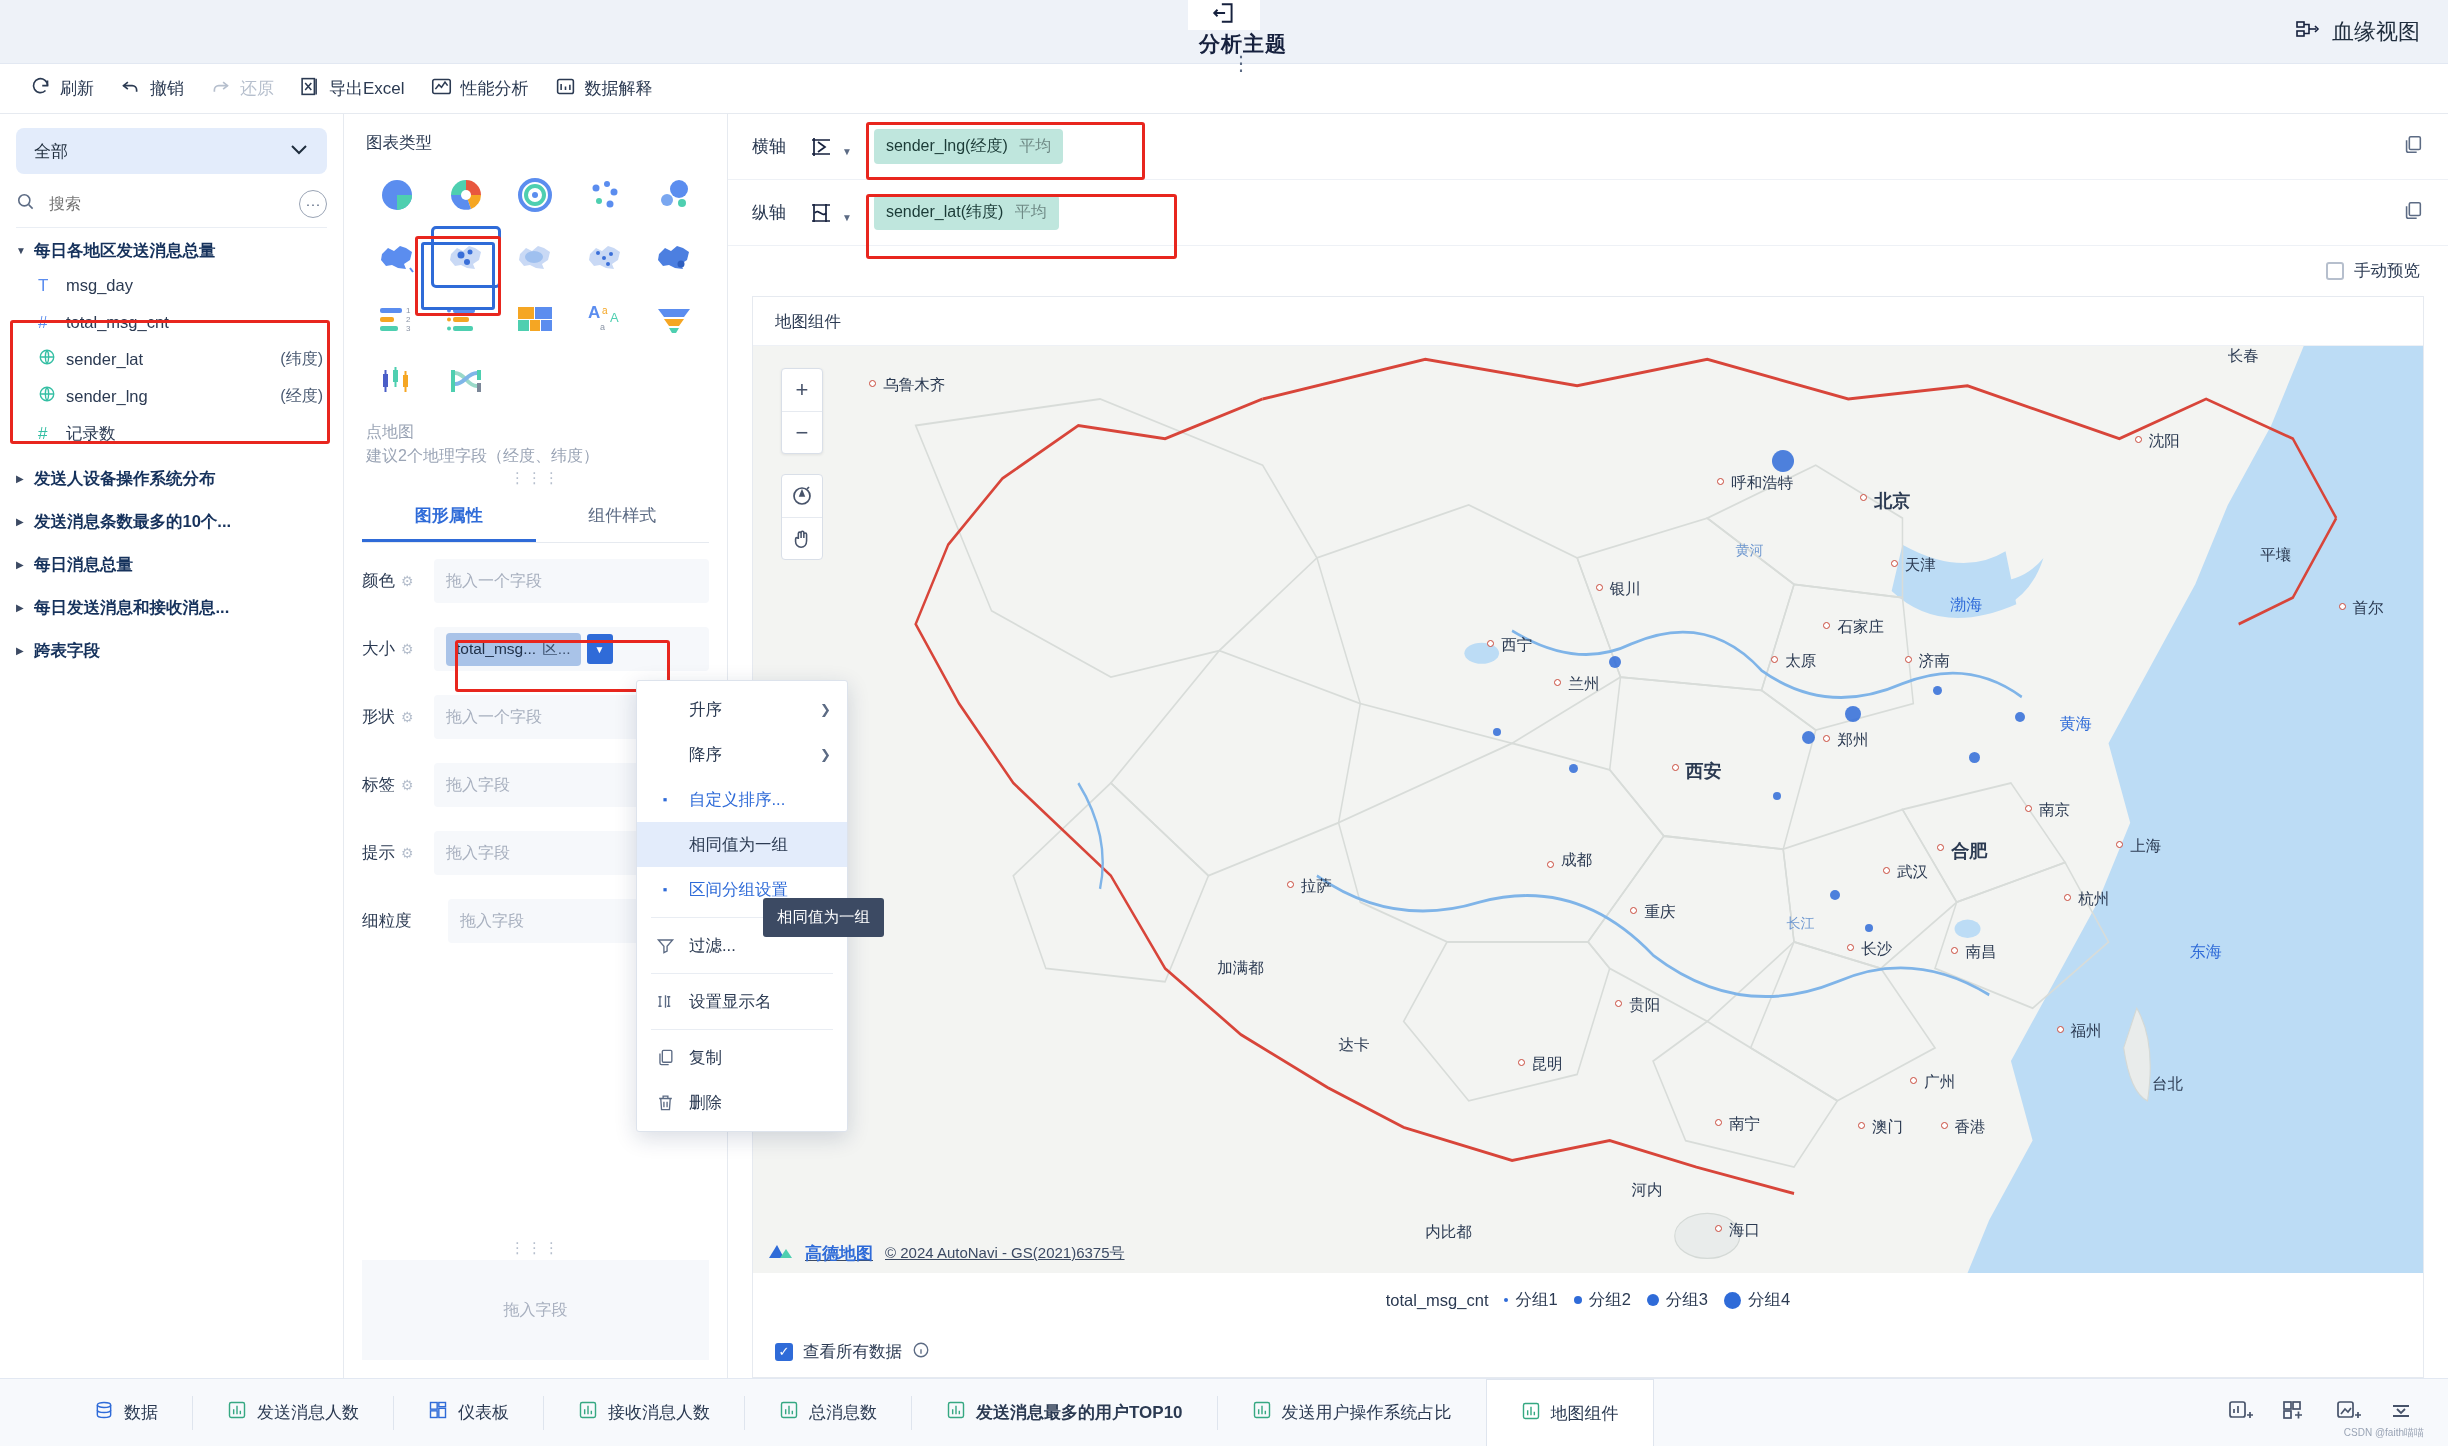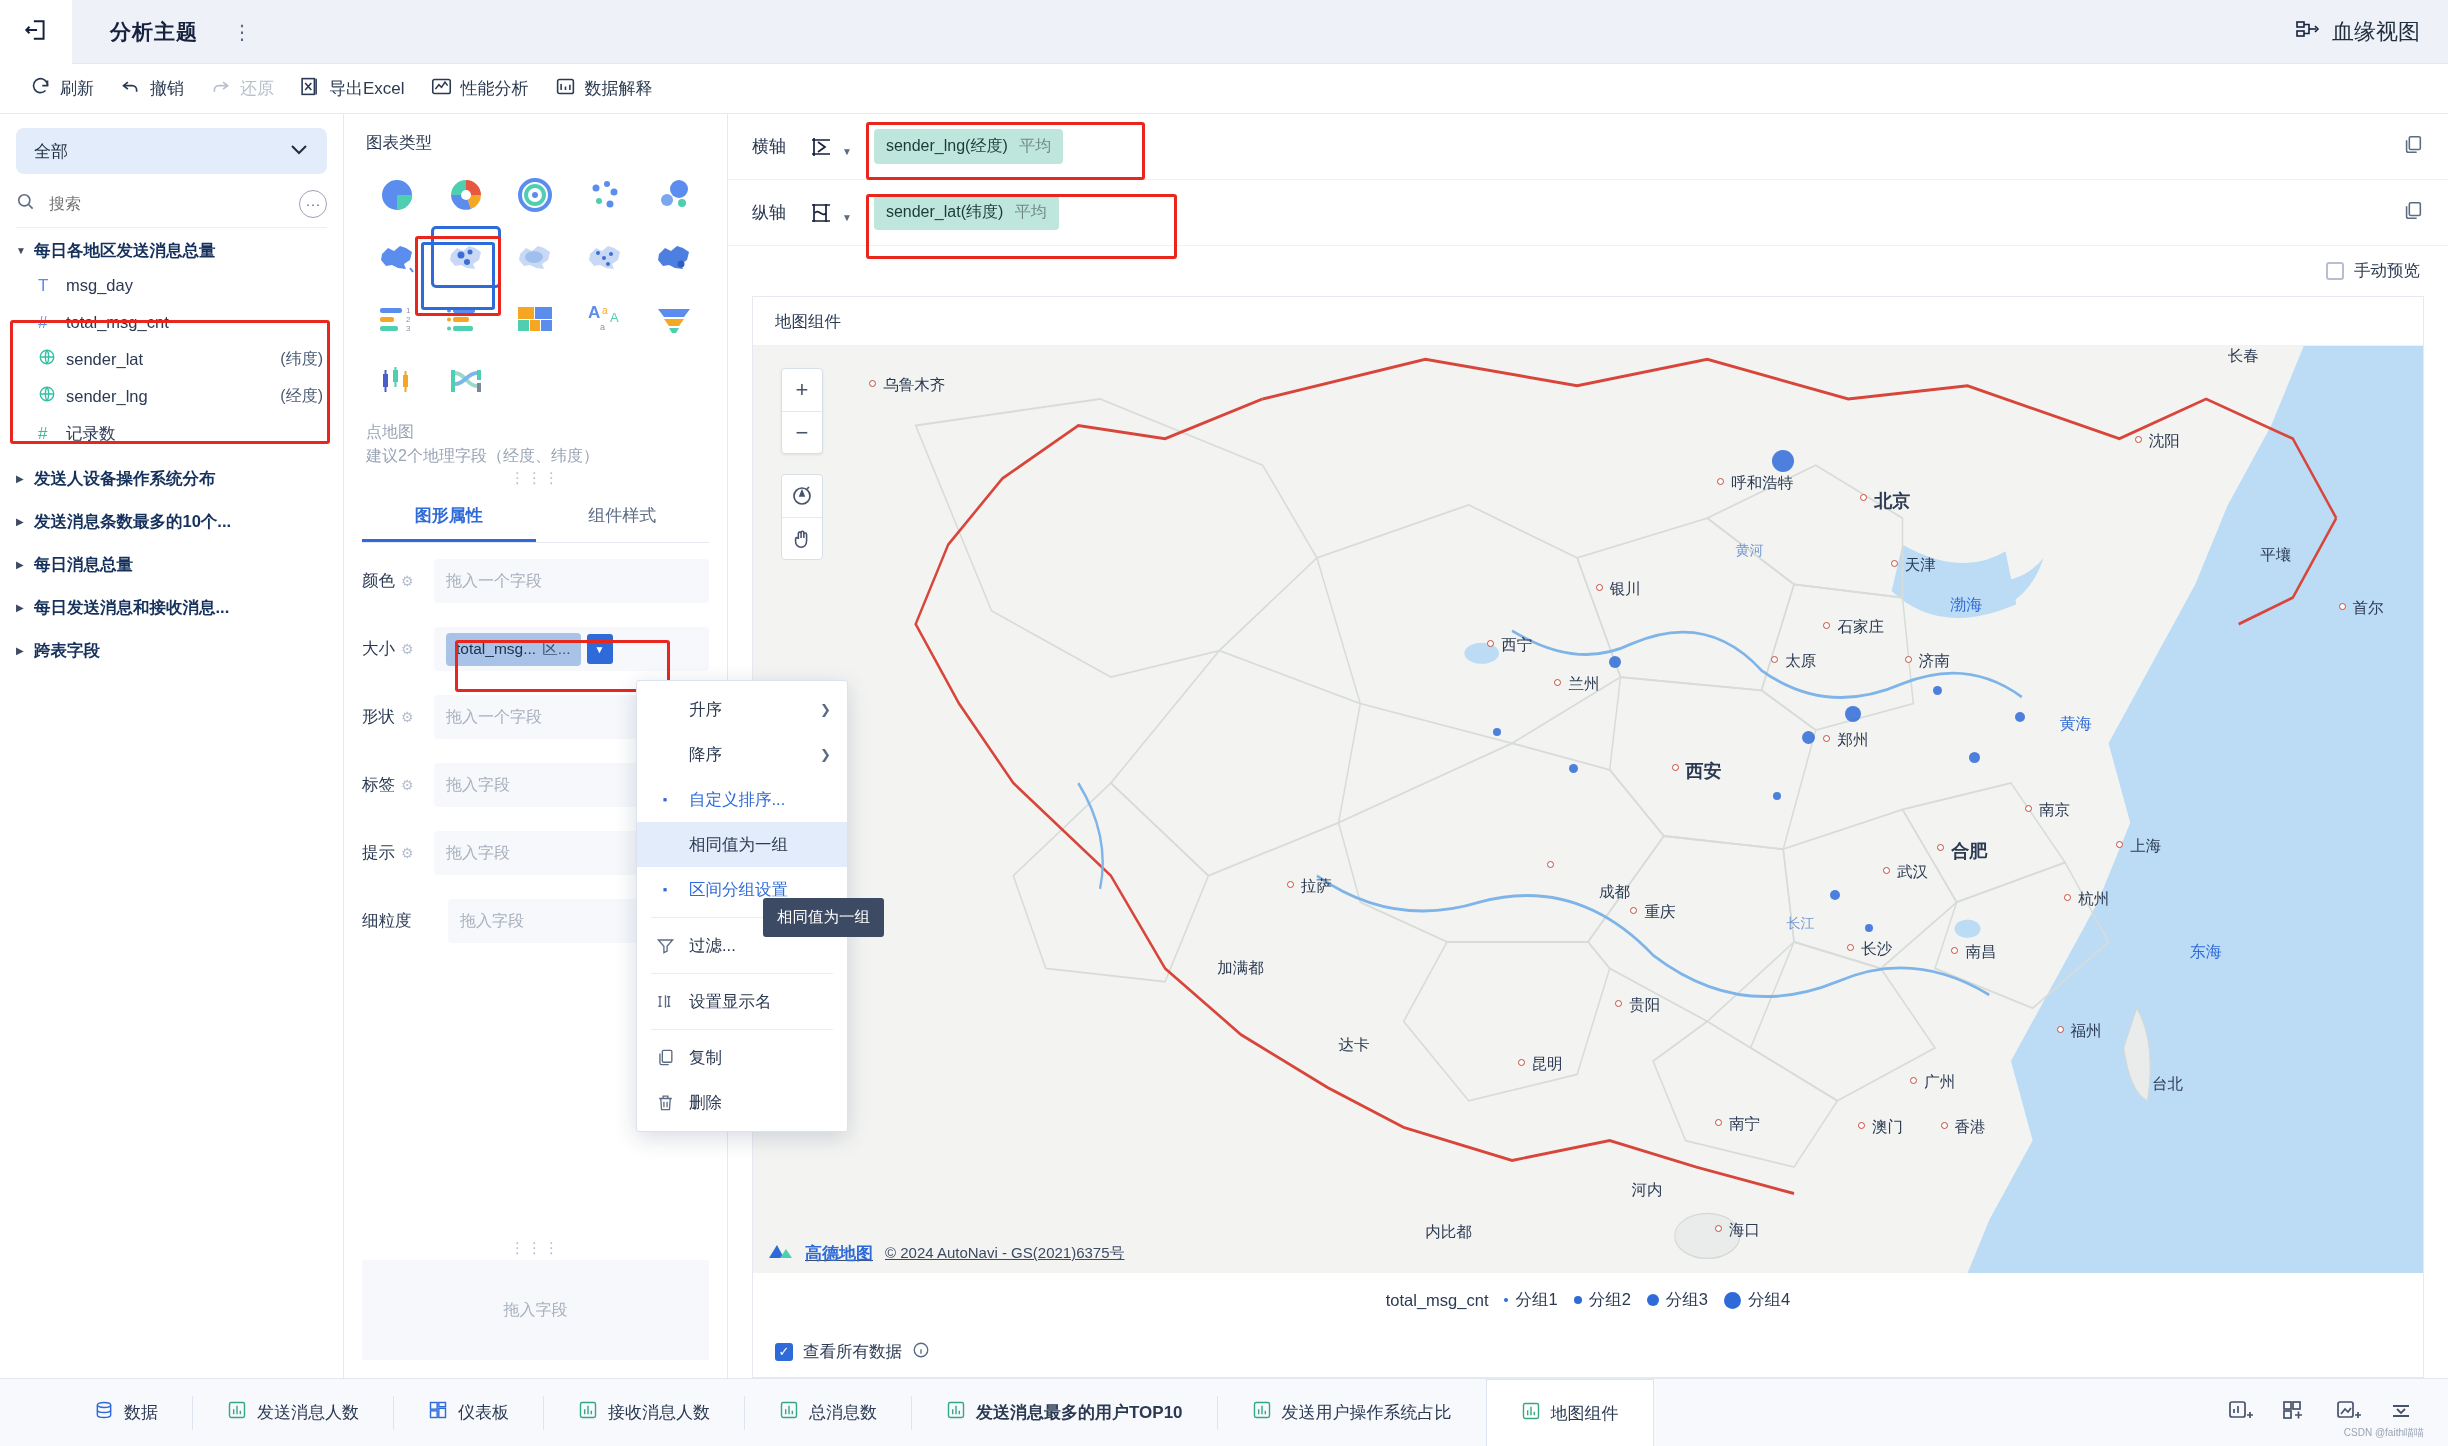--- a/index.html
+++ b/index.html
@@ -10,20 +10,21 @@
     background: #ffffff;
     color: #1f2d3d;
     overflow: hidden;
     position: relative;
   }
   
   .titlebar {
     height: 64px; display:flex; align-items:center;
     background: #eef2f8; border-bottom:1px solid #e2e8f2;
     position:relative;
+    flex-direction:column;
   }
   .tb-backbox {
     width:72px; height:64px; display:flex; align-items:center; justify-content:center;
     background:#ffffff;
   }
   .tb-title { margin-left:38px; font-size:21px; font-weight:bold; color:#16213e; letter-spacing:1px;}
   .tb-dots { margin-left:34px; color:#5c6b84; font-size:20px; line-height:10px; letter-spacing:0; }
   .tb-right { position:absolute; right:28px; top:0; height:64px; display:flex; align-items:center; gap:10px; font-size:22px; color:#1f2d3d;}
 
   
@@ -718,21 +719,21 @@
           <div class="citylabel big" style="left: 932.597px; top: 413.177px;">西安</div>
           <div class="cdot" style="left: 1272.12px; top: 459.23px;"></div>
           <div class="citylabel" style="left: 1286.12px; top: 454.23px;">南京</div>
           <div class="cdot" style="left: 1184.28px; top: 497.634px;"></div>
           <div class="citylabel big" style="left: 1198.28px; top: 492.634px;">合肥</div>
           <div class="cdot" style="left: 1363.21px; top: 494.986px;"></div>
           <div class="citylabel" style="left: 1377.21px; top: 489.986px;">上海</div>
           <div class="cdot" style="left: 1130.06px; top: 521.471px;"></div>
           <div class="citylabel" style="left: 1144.06px; top: 516.471px;">武汉</div>
           <div class="cdot" style="left: 793.89px; top: 514.85px;"></div>
-          <div class="citylabel" style="left: 807.89px; top: 536px; margin-left: 38px;">成都</div>
+          <div class="citylabel" style="left: 807.89px; top: 504px;">成都</div>
           <div class="cdot" style="left: 533.63px; top: 534.714px;"></div>
           <div class="citylabel" style="left: 547.63px; top: 529.714px;">拉萨</div>
           <div class="cdot" style="left: 877.39px; top: 561.2px;"></div>
           <div class="citylabel" style="left: 891.39px; top: 556.2px;">重庆</div>
           <div class="cdot" style="left: 1311.16px; top: 547.957px;"></div>
           <div class="citylabel" style="left: 1325.16px; top: 542.957px;">杭州</div>
           <div class="cdot" style="left: 1094.27px; top: 598.28px;"></div>
           <div class="citylabel" style="left: 1108.27px; top: 593.28px;">长沙</div>
           <div class="cdot" style="left: 1198.38px; top: 600.929px;"></div>
           <div class="citylabel" style="left: 1212.38px; top: 595.929px;">南昌</div>

